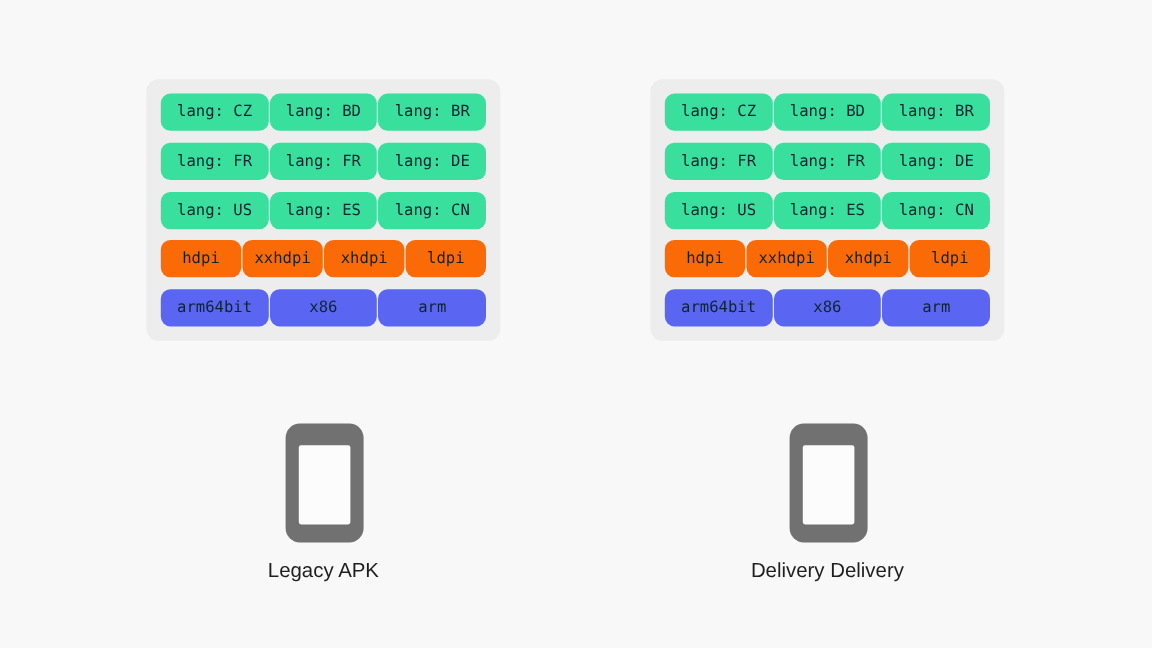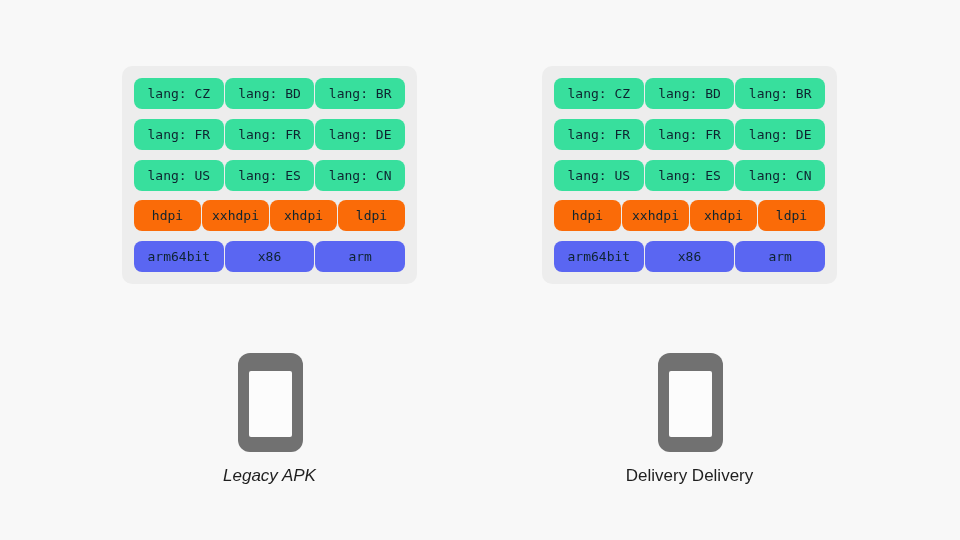--- a/index.html
+++ b/index.html
@@ -131,17 +131,17 @@
     </div>
 
   <div class="phone phone-left" style="background: rgb(113, 113, 113);">
     <div class="screen" style="background: rgb(252, 252, 252);"></div>
   </div>
 
   <div class="phone phone-right" style="background: rgb(113, 113, 113);">
     <div class="screen" style="background: rgb(252, 252, 252);"></div>
   </div>
 
-  <div class="caption caption-left" style="color: rgb(31, 31, 31); font-style: italic;">Legacy APK</div>
+  <div class="caption caption-left" style="color: rgb(31, 31, 31);">Legacy APK</div>
 
   <div class="caption caption-right" style="color: rgb(31, 31, 31);">Delivery Delivery</div>
 
 </div>
 
 </body></html>

